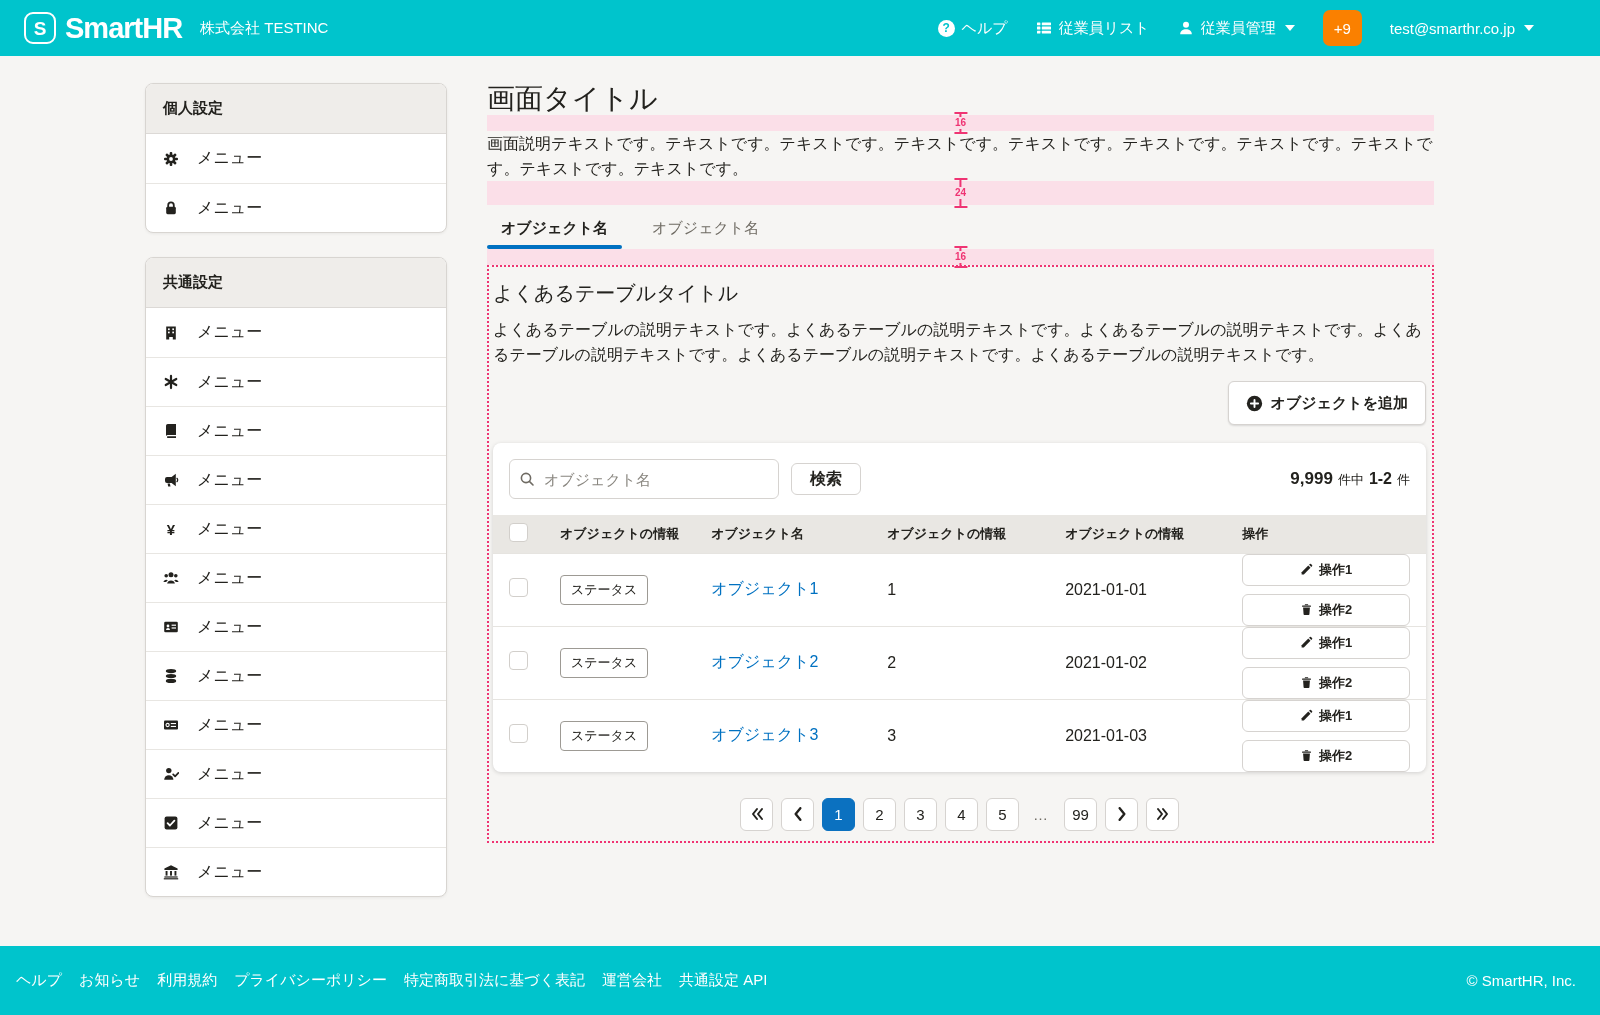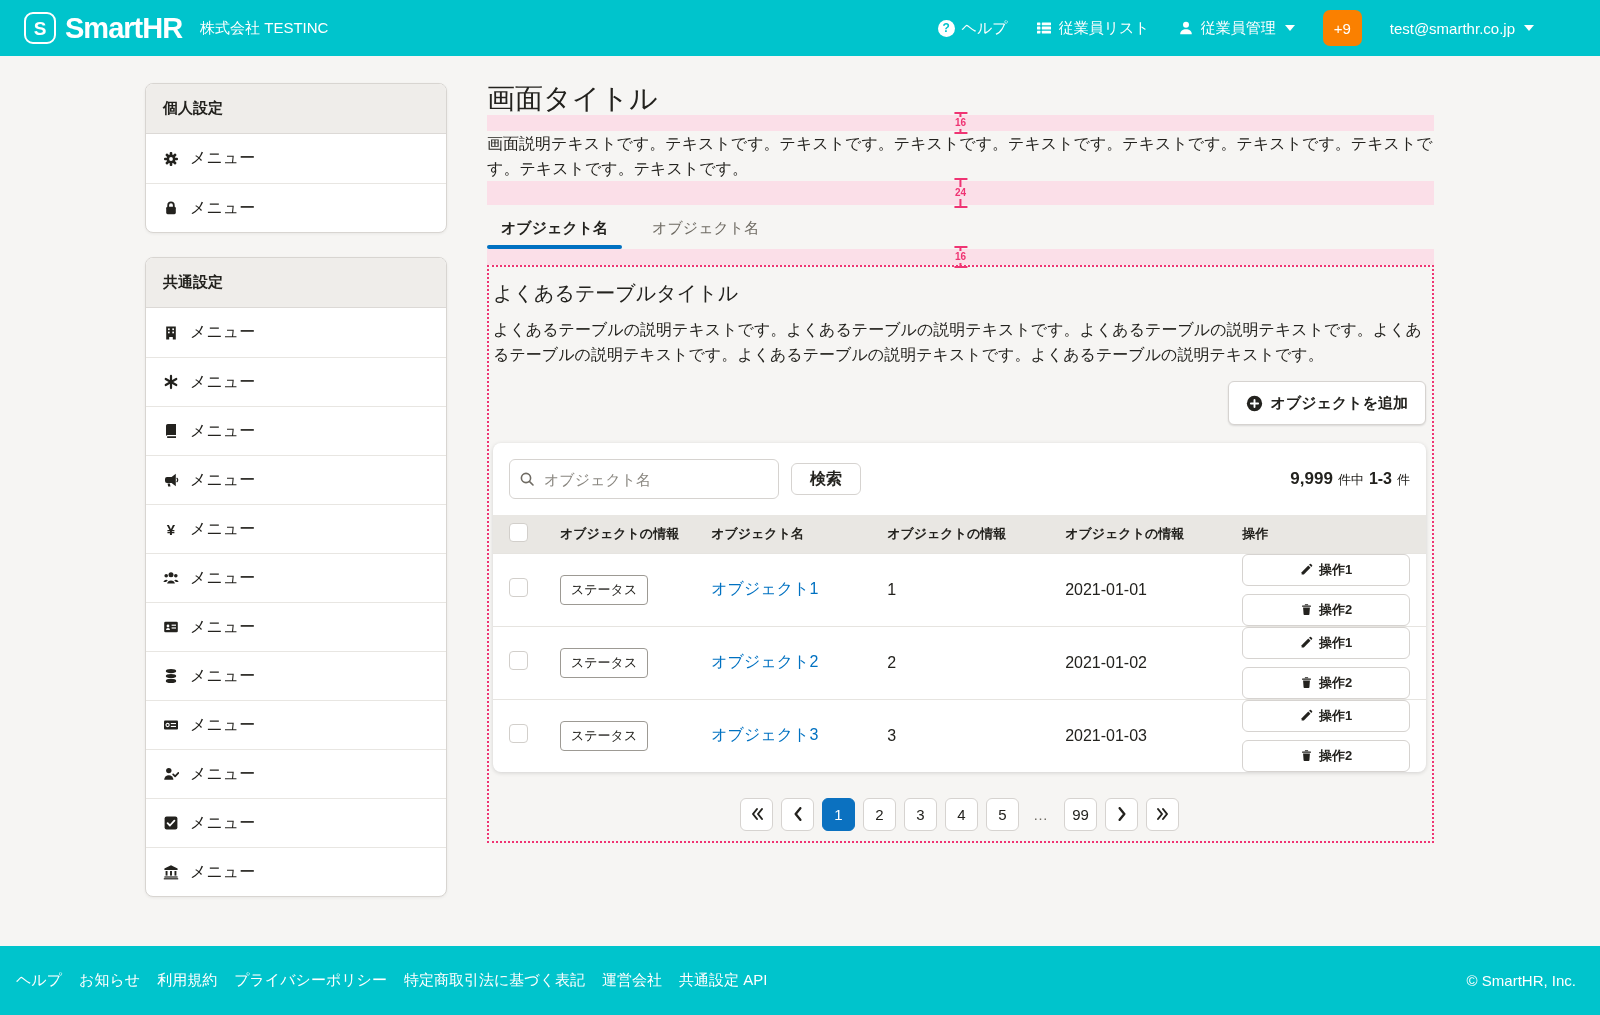--- a/index.html
+++ b/index.html
@@ -43,21 +43,21 @@
   .side-card{
     background:#fff;border:1px solid #d8d5d1;border-radius:8px;
     box-shadow:0 1px 3px rgba(0,0,0,.06); overflow:hidden;
   }
   .side-card + .side-card{ margin-top:24px; }
   .side-card h3{
     background:#efedea;font-size:15px;font-weight:700;
     padding:15px 17px;border-bottom:1px solid #dcd9d6;
   }
   .side-card ul{ list-style:none; }
-  .side-item{ height:49px;display:flex;align-items:center;gap:11px;padding:0 17px;font-size:16px;cursor:pointer; }
+  .side-item{ height:49px;display:flex;align-items:center;gap:18px;padding:0 17px;font-size:16px;cursor:pointer; }
   .side-item + .side-item{ border-top:1px solid #e8e6e2; }
   .sicon{ width:16px;height:16px;flex:none;color:#23221e; }
   .yen-glyph{ width:16px;text-align:center;font-weight:700;font-size:15px; }
   
   .main{ width:947px; flex:none; }
   .page-title{ font-size:28px; font-weight:400; line-height:32px; }
   .space-band{ position:relative; background:#fbdfe8; }
   .band-16{ height:16px; } .band-24{ height:24px; }
   .ruler{ position:absolute; left:50%; top:-3px; bottom:-3px; transform:translateX(-50%);
     display:flex; flex-direction:column; align-items:center; color:#ef3473; }
@@ -368,21 +368,21 @@
             <svg class="search-icon" viewBox="0 0 16 16" fill="none" stroke="#6f6b63" stroke-width="1.6">
               <circle cx="7" cy="7" r="4.6"></circle>
                 <path d="M10.6 10.6 14 14" stroke-linecap="round"></path>
             </svg>
             <input type="text" placeholder="オブジェクト名" style="">
           </span>
           <button class="btn btn-search">検索</button>
           <div class="count">
             <span class="big">9,999</span>
             <span>件中</span>
-            <span class="mid">1-3</span>
+            <span class="mid">1-2</span>
             <span>件</span>
           </div>
         </div>
 
         <table>
           <thead>
             <tr>
               <th class="col-check"><span class="checkbox"></span></th>
               <th class="col-status">オブジェクトの情報</th>
               <th class="col-name">オブジェクト名</th>

